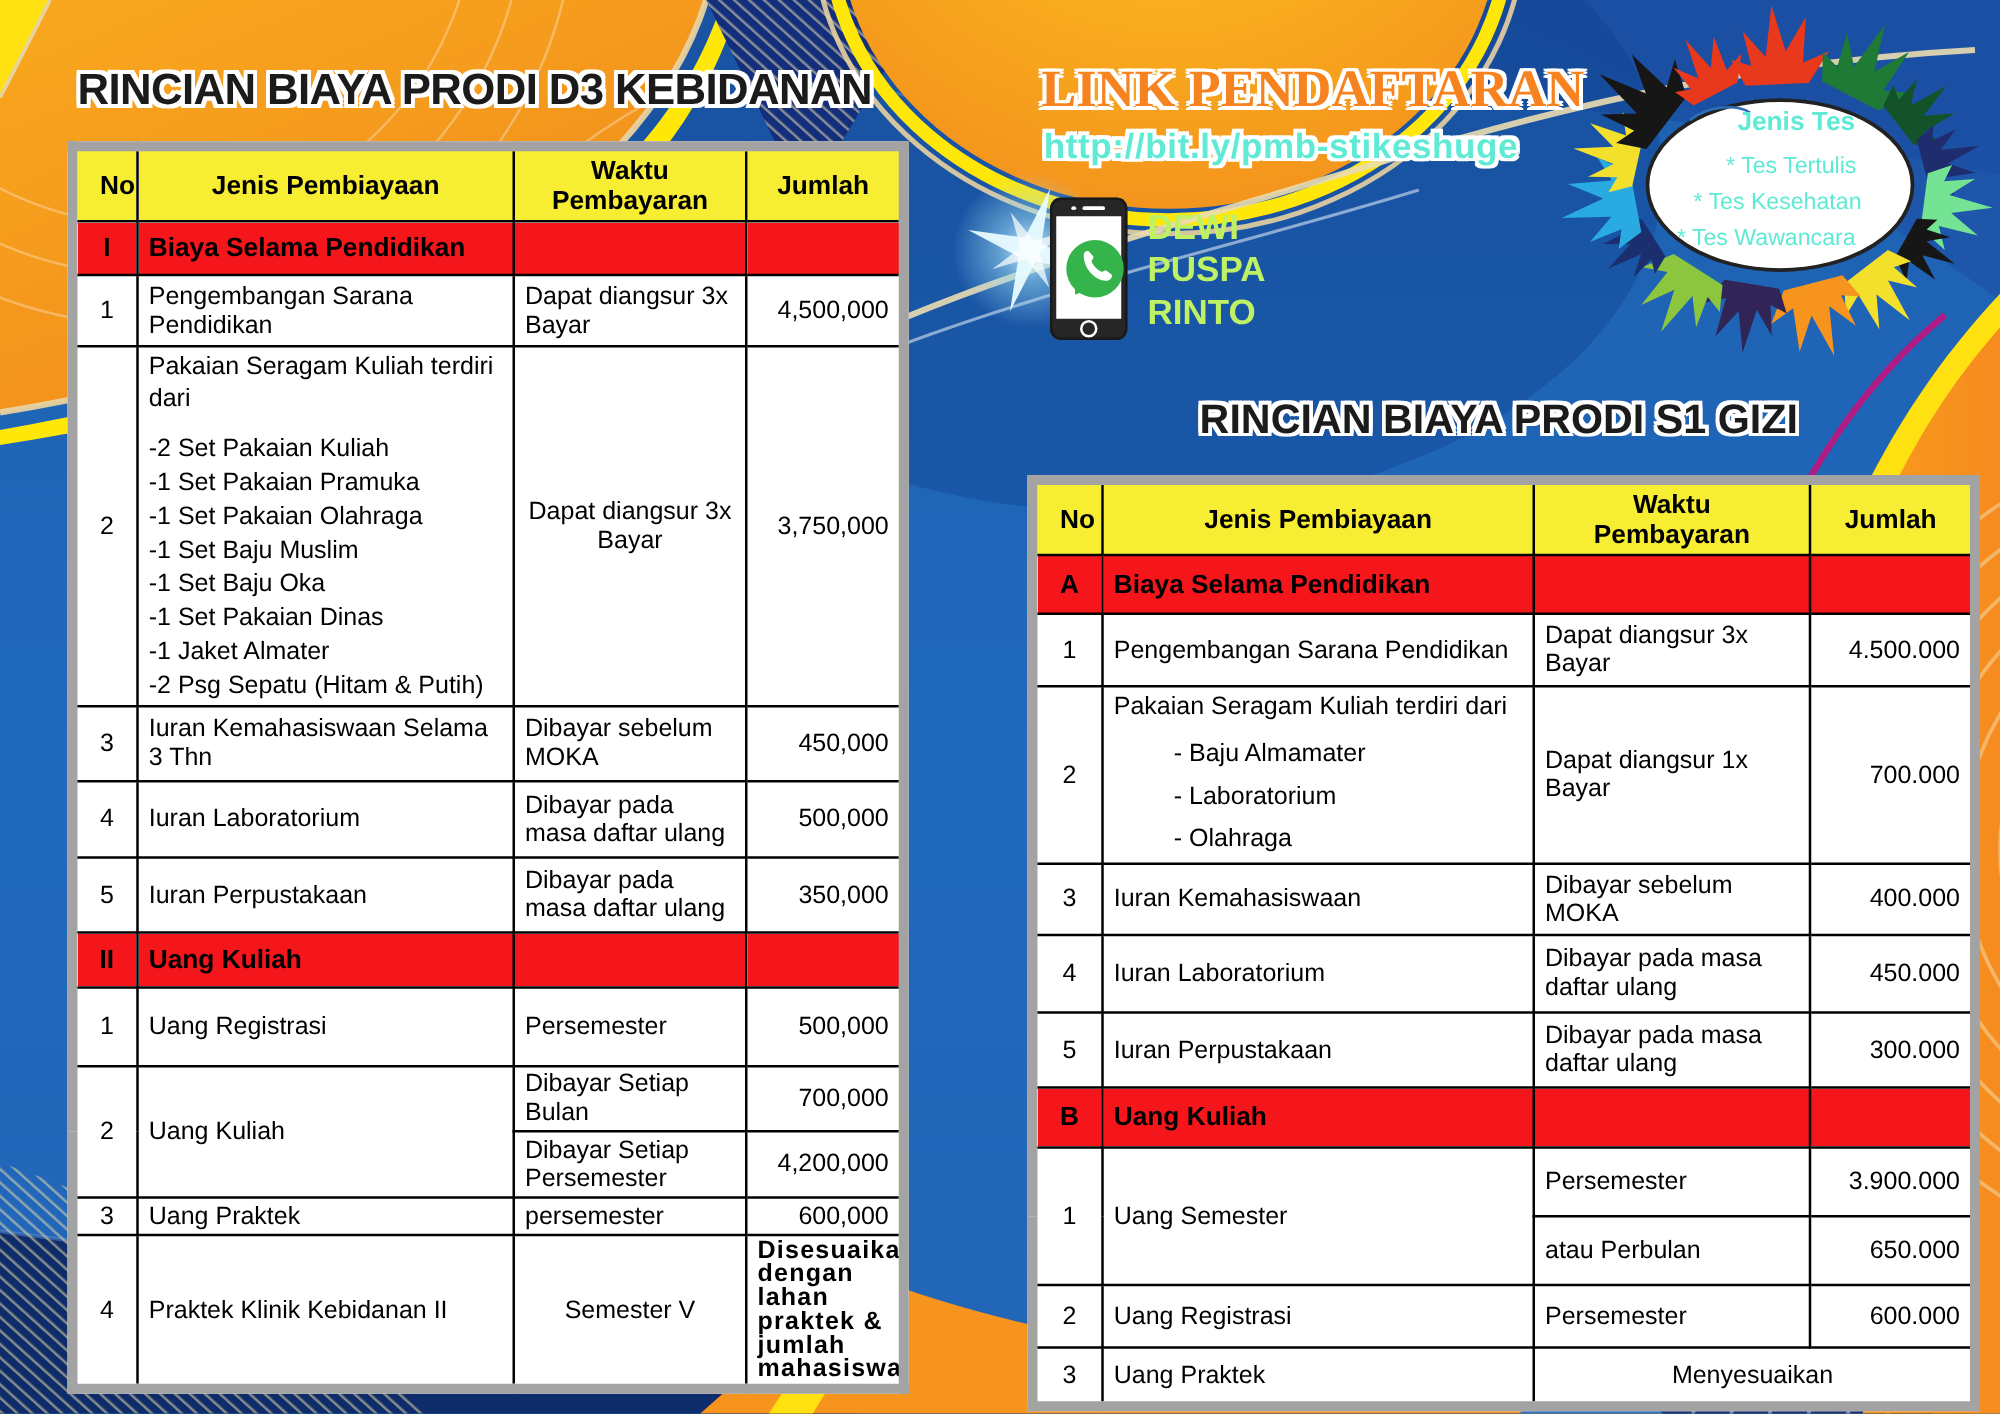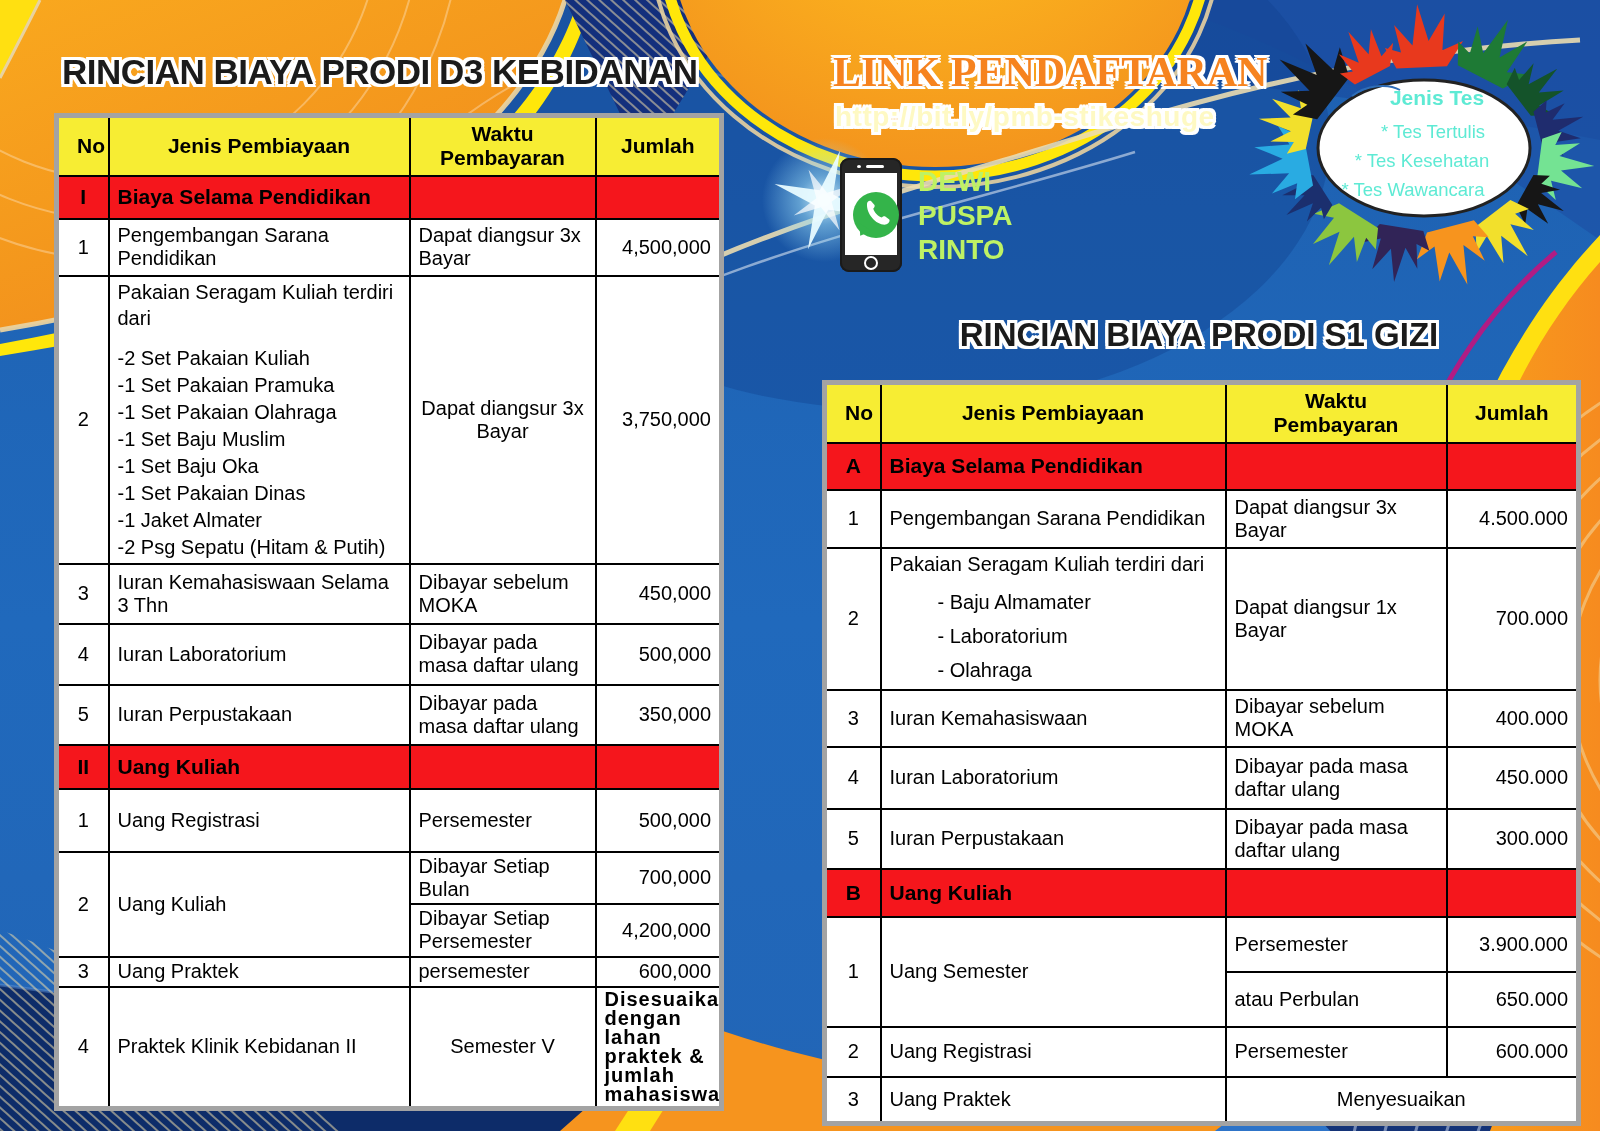--- a/index.html
+++ b/index.html
@@ -11,21 +11,21 @@
   .ow{text-shadow:3px 0 0 #fff,-3px 0 0 #fff,0 3px 0 #fff,0 -3px 0 #fff,
       2px 2px 0 #fff,-2px 2px 0 #fff,2px -2px 0 #fff,-2px -2px 0 #fff,
       3px 3px 0 #fff,-3px -3px 0 #fff,3px -3px 0 #fff,-3px 3px 0 #fff;}
   .title-d3{position:absolute;left:62px;top:52px;width:660px;font-size:35px;font-weight:900;
             letter-spacing:-.5px;color:#1b1b1b;white-space:nowrap;}
   .title-s1{position:absolute;left:822px;top:316px;width:754px;text-align:center;
             font-size:33px;font-weight:900;color:#1b1b1b;white-space:nowrap;}
   .link-title{position:absolute;left:833px;top:48px;font-size:42px;font-weight:900;
               color:#F6831F;white-space:nowrap;font-family:Liberation Serif, serif;}
   .link-url{position:absolute;left:835px;top:101px;font-size:28px;font-weight:900;
-            color:#fef9c3;white-space:nowrap;letter-spacing:.5px;cursor:pointer;}
+            color:#5eead4;white-space:nowrap;letter-spacing:.5px;cursor:pointer;}
 
   
   .contacts{position:absolute;left:918px;top:165px;color:#bef264;font-weight:900;}
   .contact-row{display:flex;height:34px;line-height:34px;font-size:28px;}
   .contact-row .name{width:120px;}
 
   
   .phone{position:absolute;left:840px;top:158px;width:62px;height:114px;background:#262626;
          border-radius:9px;box-shadow:0 0 0 2px #1a1a1a inset;}
   .phone .screen{position:absolute;left:5px;right:5px;top:15px;bottom:17px;background:#fff;}
@@ -36,21 +36,21 @@
   .wa:after{content:"";position:absolute;left:1px;bottom:-5px;width:0;height:0;
             border:7px solid transparent;border-top:10px solid #34B44A;transform:rotate(32deg);}
 
   
   .bubble{position:absolute;left:1316px;top:86px;width:216px;text-align:center;color:#5eead4;}
   .bubble .bt{font-size:21px;font-weight:900;margin-bottom:7px;margin-left:26px;}
   .bubble .bi{font-size:18.5px;line-height:29px;white-space:nowrap;}
   .bi.i0{margin-left:18px;} .bi.i1{margin-left:-4px;} .bi.i2{margin-left:-22px;}
 
   
-  table.t{position:absolute;border-collapse:collapse;border:5px solid #a3a3a3;table-layout:fixed;
+  table.t{position:absolute;border-collapse:collapse;border:8px solid #a3a3a3;table-layout:fixed;
           background:#fff;}
   table.t td,table.t th{border:2px solid #000;color:#000;font-size:20px;padding:2px 8px;
           vertical-align:middle;background:#fff;overflow:hidden;}
   table.t th{background:#F7ED33;font-weight:bold;font-size:21px;text-align:center;padding:2px 18px;}
   tr.sec td{background:#F5161C;font-weight:bold;font-size:21px;}
   td.no{text-align:center;padding:2px 2px;}
   td.num{text-align:right;padding-right:9px;}
   td.ctr{text-align:center;}
   td.vat{vertical-align:top;padding-top:8px;}
   td.vab{vertical-align:bottom;padding-bottom:6px;}

